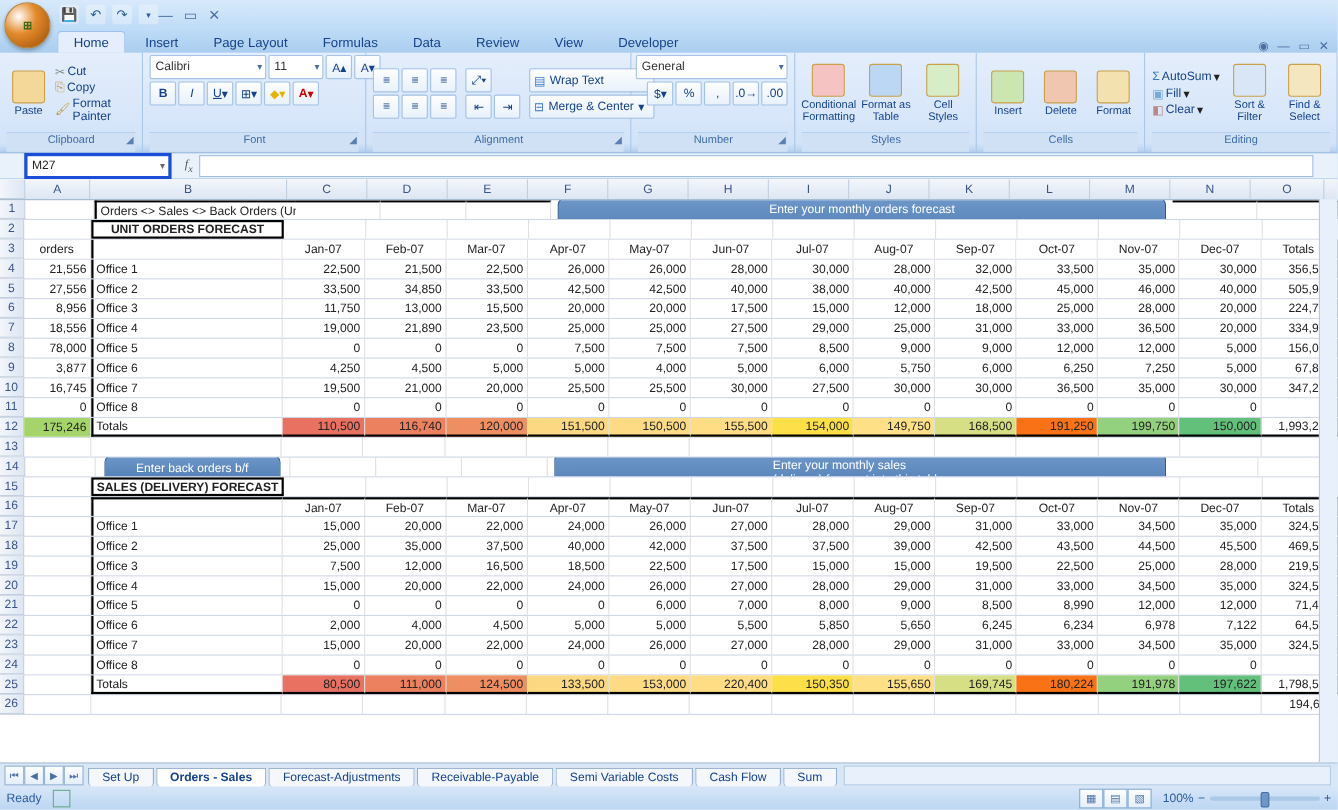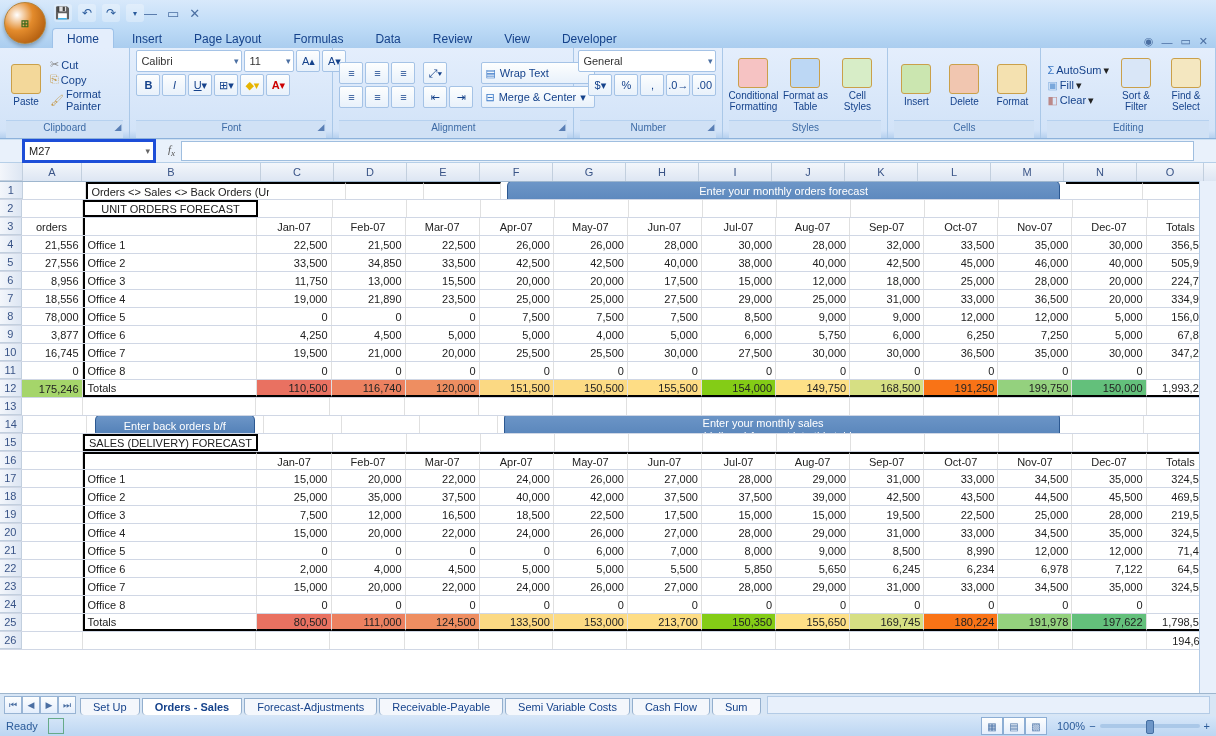--- a/index.html
+++ b/index.html
@@ -48,25 +48,25 @@
  .cell{border-right:1px solid #e0e0e0;display:flex;align-items:center;padding:0 3px;font-size:11px;overflow:hidden;white-space:nowrap}
  .cell.num{justify-content:flex-end}
  .cell.ctr{justify-content:center}
  .bA{width:58px}.bB{width:178px}.bC_N{width:72px}.bO{width:66px}
  .gridbody{flex:1;overflow:hidden}
  .hdr-row .cell{background:#fff;font-size:11px}
  .tbl-border-top{border-top:2px solid #000}
  .tbl-border-left{border-left:2px solid #000}
  .tbl-border-right{border-right:2px solid #000!important}
  .tbl-border-bottom{border-bottom:2px solid #000}
- .boldtitle{font-weight:normal;background:#fff;border:2px solid #000!important;justify-content:center}
+ .boldtitle{font-weight:bold;background:#fff;border:2px solid #000!important;justify-content:center}
  .blue-banner{background:linear-gradient(#6e97c8,#4f7db5);color:#fff;border:1px solid #2c5891;border-radius:6px;display:flex;align-items:center;justify-content:center;font-size:11px;text-align:left;line-height:13px}
  .totals-row .cell.num{font-weight:normal}
  
- .h0{background:#e97161}.h1{background:#ec8160}.h2{background:#ee8e61}.h3{background:#fbd983}.h4{background:#fcdb84}.h5{background:#fedd85}.h6{background:#84cc16}.h7{background:#fee087}.h8{background:#d6df83}.h9{background:#f97316}.h10{background:#94d17e}.h11{background:#63c07b}
+ .h0{background:#e97161}.h1{background:#ec8160}.h2{background:#ee8e61}.h3{background:#fbd983}.h4{background:#fcdb84}.h5{background:#fedd85}.h6{background:#fde047}.h7{background:#fee087}.h8{background:#d6df83}.h9{background:#f97316}.h10{background:#94d17e}.h11{background:#63c07b}
  .greenA{background:#a5d56a}
  
  .sheettabs{height:22px;background:#d8e6f5;display:flex;align-items:center;border-top:1px solid #9eb6ce;font-size:11px}
  .navset{display:flex;gap:0;margin:0 4px}
  .navset div{width:16px;height:16px;border:1px solid #98b4d4;background:linear-gradient(#fdfefe,#e4eefc);display:flex;align-items:center;justify-content:center;font-size:9px;color:#4b6fa2}
  .stab{padding:2px 12px;background:#f4f7fc;border:1px solid #93afce;border-bottom:none;border-top-left-radius:0;border-bottom-left-radius:4px;border-bottom-right-radius:4px;margin-top:2px;color:#15428b}
  .stab.active{background:#fff;font-weight:bold}
  .hscroll{flex:1;margin:0 6px;height:16px;background:#e8f0fb;border:1px solid #b3cbe6;position:relative}
  .vscroll{position:absolute;right:0;top:18px;bottom:0;width:16px;background:#e8f0fb;border-left:1px solid #b3cbe6}
  
@@ -725,21 +725,21 @@
         </div>
         <div class="gridrow totals-row">
           <div class="rh">25</div>
           <div class="cell bA "></div>
           <div class="cell bB tbl-border-left tbl-border-bottom">Totals</div>
           <div class="cell bC_N num h0 tbl-border-bottom">80,500</div>
           <div class="cell bC_N num h1 tbl-border-bottom">111,000</div>
           <div class="cell bC_N num h2 tbl-border-bottom">124,500</div>
           <div class="cell bC_N num h3 tbl-border-bottom">133,500</div>
           <div class="cell bC_N num h4 tbl-border-bottom">153,000</div>
-          <div class="cell bC_N num h5 tbl-border-bottom">213,700</div>
+          <div class="cell bC_N num h5 tbl-border-bottom">220,400</div>
           <div class="cell bC_N num h6 tbl-border-bottom">150,350</div>
           <div class="cell bC_N num h7 tbl-border-bottom">155,650</div>
           <div class="cell bC_N num h8 tbl-border-bottom">169,745</div>
           <div class="cell bC_N num h9 tbl-border-bottom">180,224</div>
           <div class="cell bC_N num h10 tbl-border-bottom">191,978</div>
           <div class="cell bC_N num h11 tbl-border-bottom">197,622</div>
           <div class="cell bO num tbl-border-right tbl-border-bottom">1,798,569</div>
         </div>
         <div class="gridrow ">
           <div class="rh">26</div>

